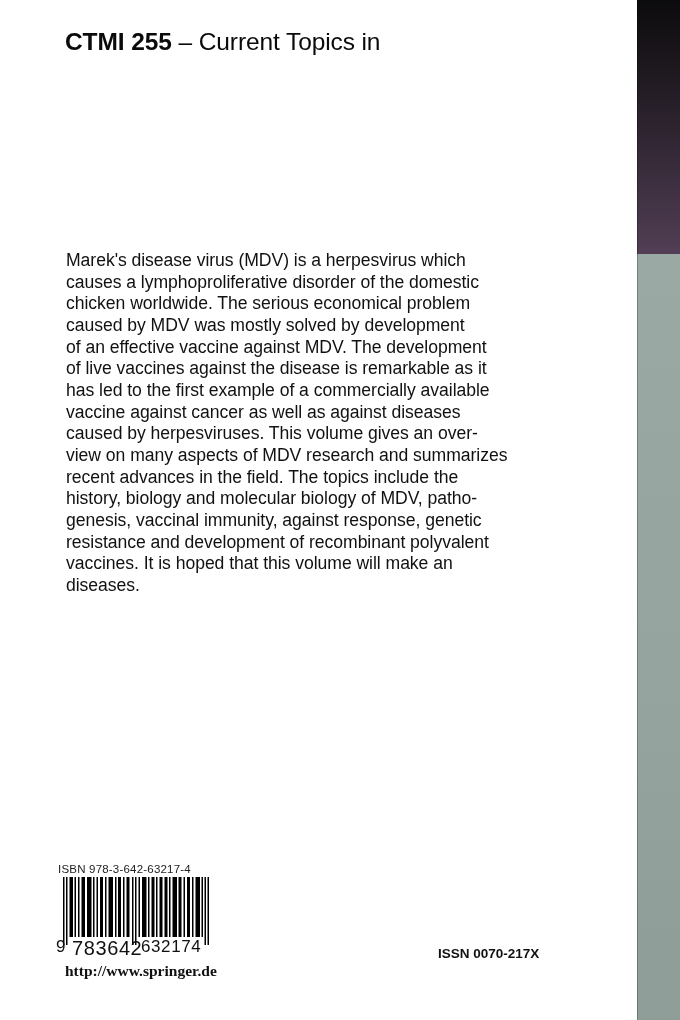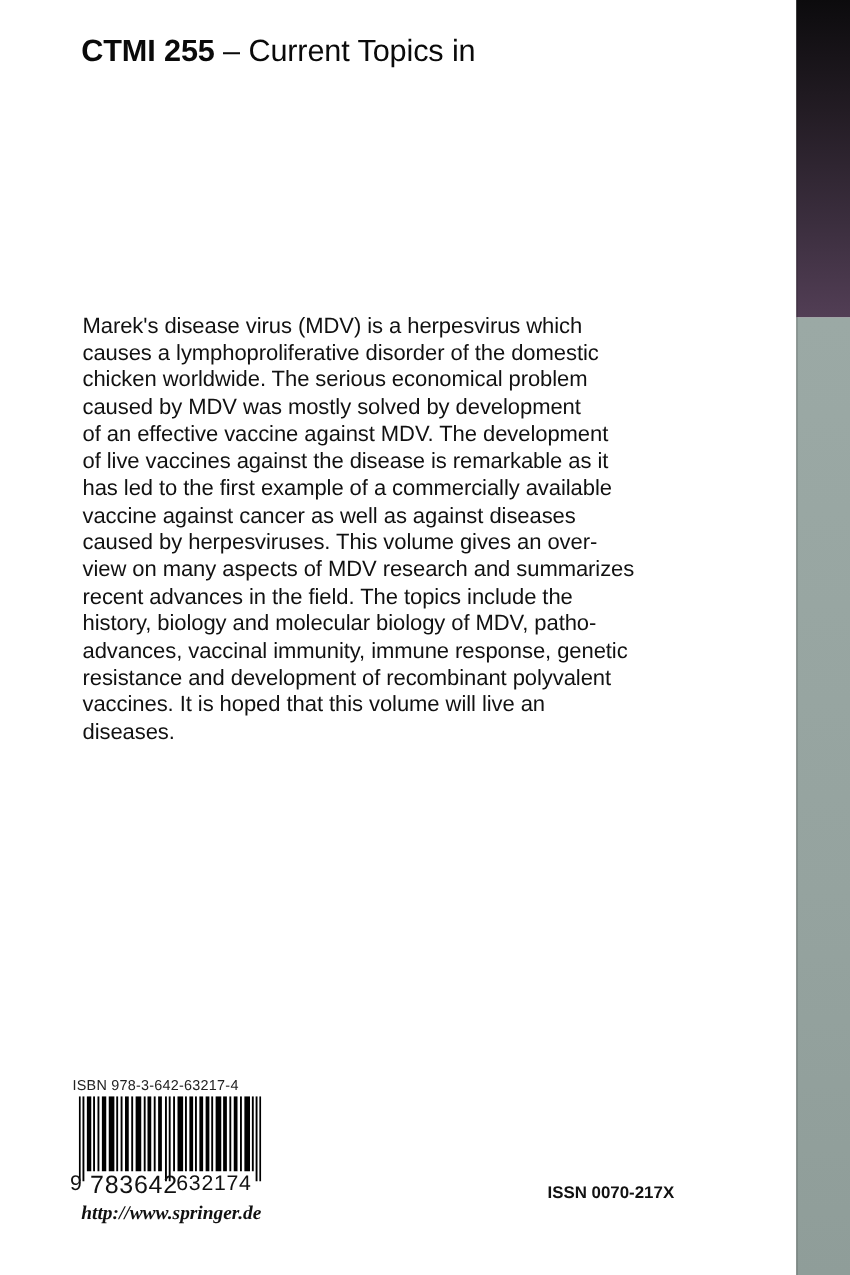--- a/index.html
+++ b/index.html
@@ -51,21 +51,21 @@
     .ean-left {
       position: absolute; left: 72px; top: 937px;
       font-size: 20px; color: #111; letter-spacing: 0.6px;
     }
     .ean-right {
       position: absolute; left: 141px; top: 937px;
       font-size: 17px; color: #111; letter-spacing: 0.6px;
     }
     .url {
       position: absolute; left: 65px; top: 962px;
-      font-family: "Liberation Serif", serif; font-style: italic; font-weight: bold;
+      font-family: "Liberation Serif", serif; font-weight: bold;
       font-size: 15.5px; color: #111;
     }
     .issn {
       position: absolute; left: 438px; top: 946px;
       font-size: 13.5px; color: #111; font-weight: bold;
     }
   </style>
 </head>
 <body>
 
@@ -85,23 +85,23 @@
   <span class="line">chicken worldwide. The serious economical problem</span>
   <span class="line">caused by MDV was mostly solved by development</span>
   <span class="line">of an effective vaccine against MDV. The development</span>
   <span class="line">of live vaccines against the disease is remarkable as it</span>
   <span class="line">has led to the first example of a commercially available</span>
   <span class="line">vaccine against cancer as well as against diseases</span>
   <span class="line">caused by herpesviruses. This volume gives an over-</span>
   <span class="line">view on many aspects of MDV research and summarizes</span>
   <span class="line">recent advances in the field. The topics include the</span>
   <span class="line">history, biology and molecular biology of MDV, patho-</span>
-  <span class="line">advances, vaccinal immunity, immune response, genetic</span>
+  <span class="line">genesis, vaccinal immunity, against response, genetic</span>
   <span class="line">resistance and development of recombinant polyvalent</span>
-  <span class="line">vaccines. It is hoped that this volume will live an</span>
+  <span class="line">vaccines. It is hoped that this volume will make an</span>
   <span class="line">diseases.</span>
 </div>
 
 <div class="isbn-label">ISBN 978-3-642-63217-4</div>
 
 <div class="barcode">
   <svg width="146" height="70" viewBox="0 0 146 70" xmlns="http://www.w3.org/2000/svg">
     <g fill="#000">
 
       <rect x="0" y="0" width="1.5" height="68"></rect>

